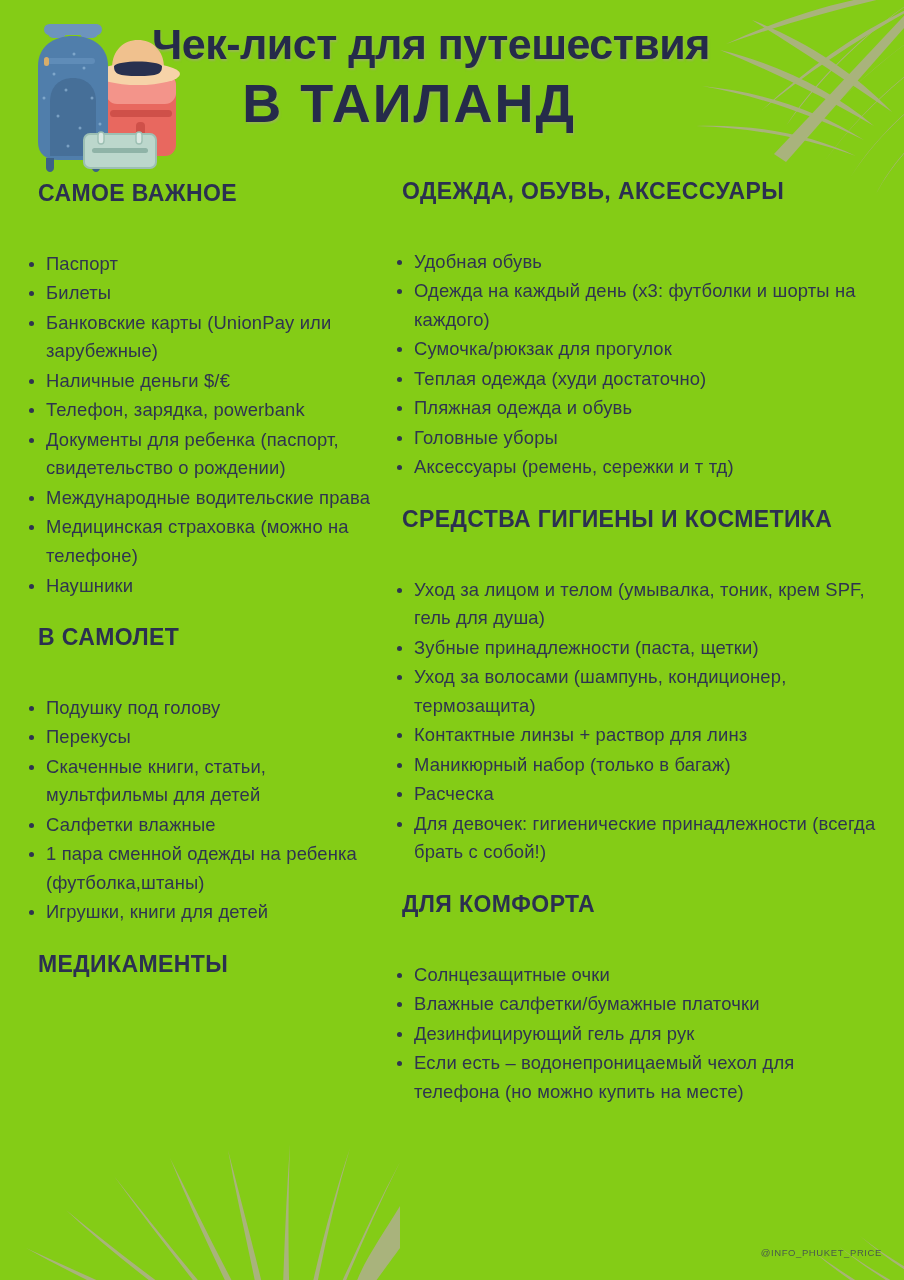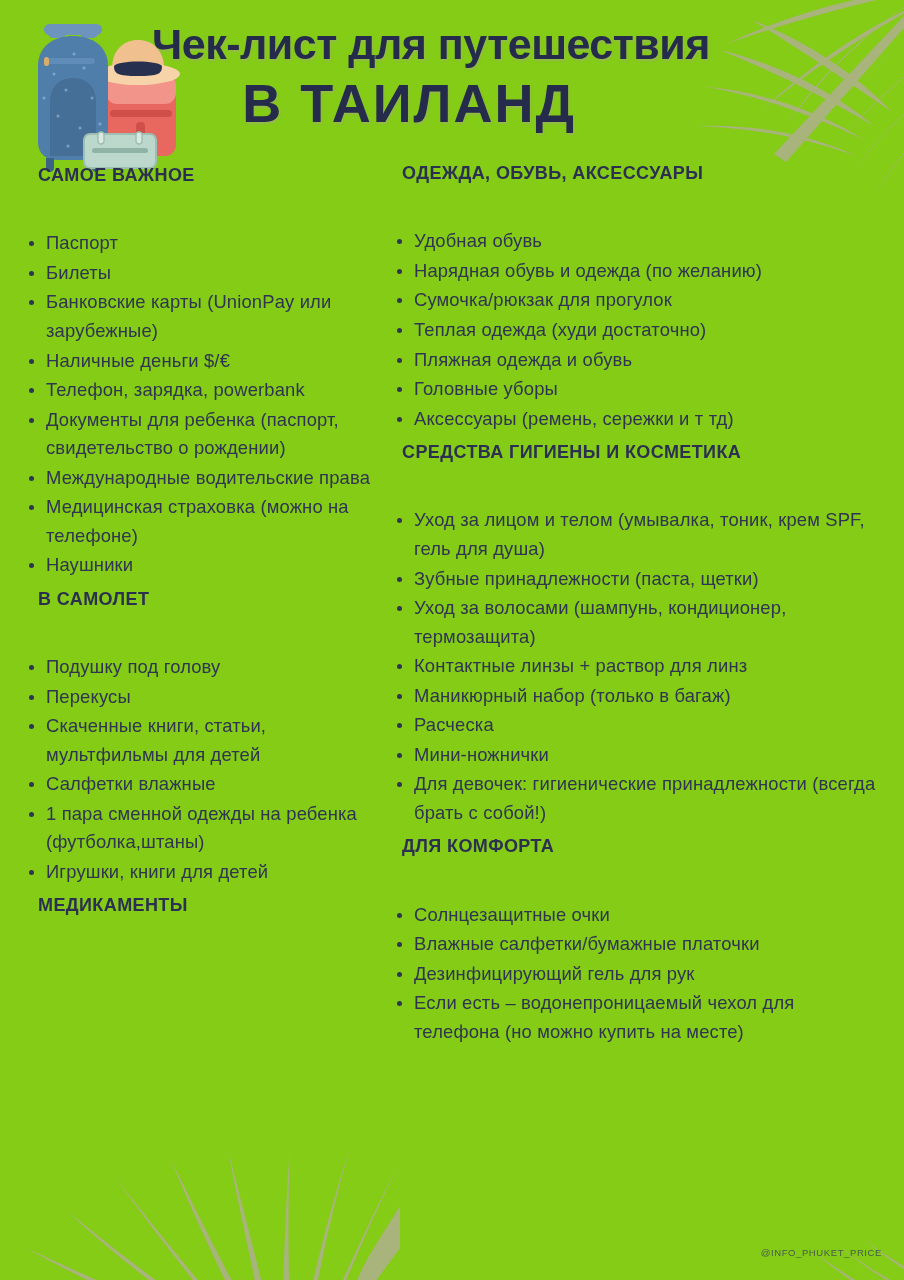--- a/index.html
+++ b/index.html
@@ -63,26 +63,26 @@
     width:358px;
   }
   #col-right{
     position:absolute;
     left:392px; top:164px;
     width:492px;
   }
 
   .section{ }
   .section-heading{
-    font-size:18px;
+    font-size:23px;
     font-weight:bold;
     color:#2b3050;
     letter-spacing:0.4px;
     line-height:1.08;
-    margin:0 0 5px 14px;
+    margin:15px 0 5px 14px;
   }
   #col-right .section-heading{ margin-left:10px; }
 
   ul.items{ list-style:none;margin-top:44px; }
   ul.items li{
     position:relative;
     font-size:18.4px;
     color:#2f3450;
     line-height:1.55;
     padding-left:22px;
@@ -246,41 +246,40 @@
     </div>
 
   </div>
 
   <div id="col-right">
 
     <div class="section">
       <div class="section-heading">ОДЕЖДА, ОБУВЬ, АКСЕССУАРЫ</div>
       <ul class="items">
         <li>Удобная обувь</li>
-        <li>Нарядная обувь и одежда (по желанию)</li>
+        <li>Одежда на каждый день (х3: футболки и шорты на каждого)</li>
         <li>Сумочка/рюкзак для прогулок</li>
         <li>Теплая одежда (худи достаточно)</li>
         <li>Пляжная одежда и обувь</li>
         <li>Головные уборы</li>
         <li>Аксессуары (ремень, сережки и т тд)</li>
       </ul>
     </div>
 
     <div class="sect-gap"></div>
 
     <div class="section">
       <div class="section-heading">СРЕДСТВА ГИГИЕНЫ И КОСМЕТИКА</div>
       <ul class="items">
         <li>Уход за лицом и телом (умывалка, тоник, крем SPF, гель для душа)</li>
         <li>Зубные принадлежности (паста, щетки)</li>
         <li>Уход за волосами (шампунь, кондиционер, термозащита)</li>
         <li>Контактные линзы + раствор для линз</li>
         <li>Маникюрный набор (только в багаж)</li>
         <li>Расческа</li>
-        <li>Мини-ножнички</li>
         <li>Для девочек: гигиенические принадлежности (всегда брать с собой!)</li>
       </ul>
     </div>
 
     <div class="sect-gap"></div>
 
     <div class="section">
       <div class="section-heading">ДЛЯ КОМФОРТА</div>
       <ul class="items">
         <li>Солнцезащитные очки</li>

